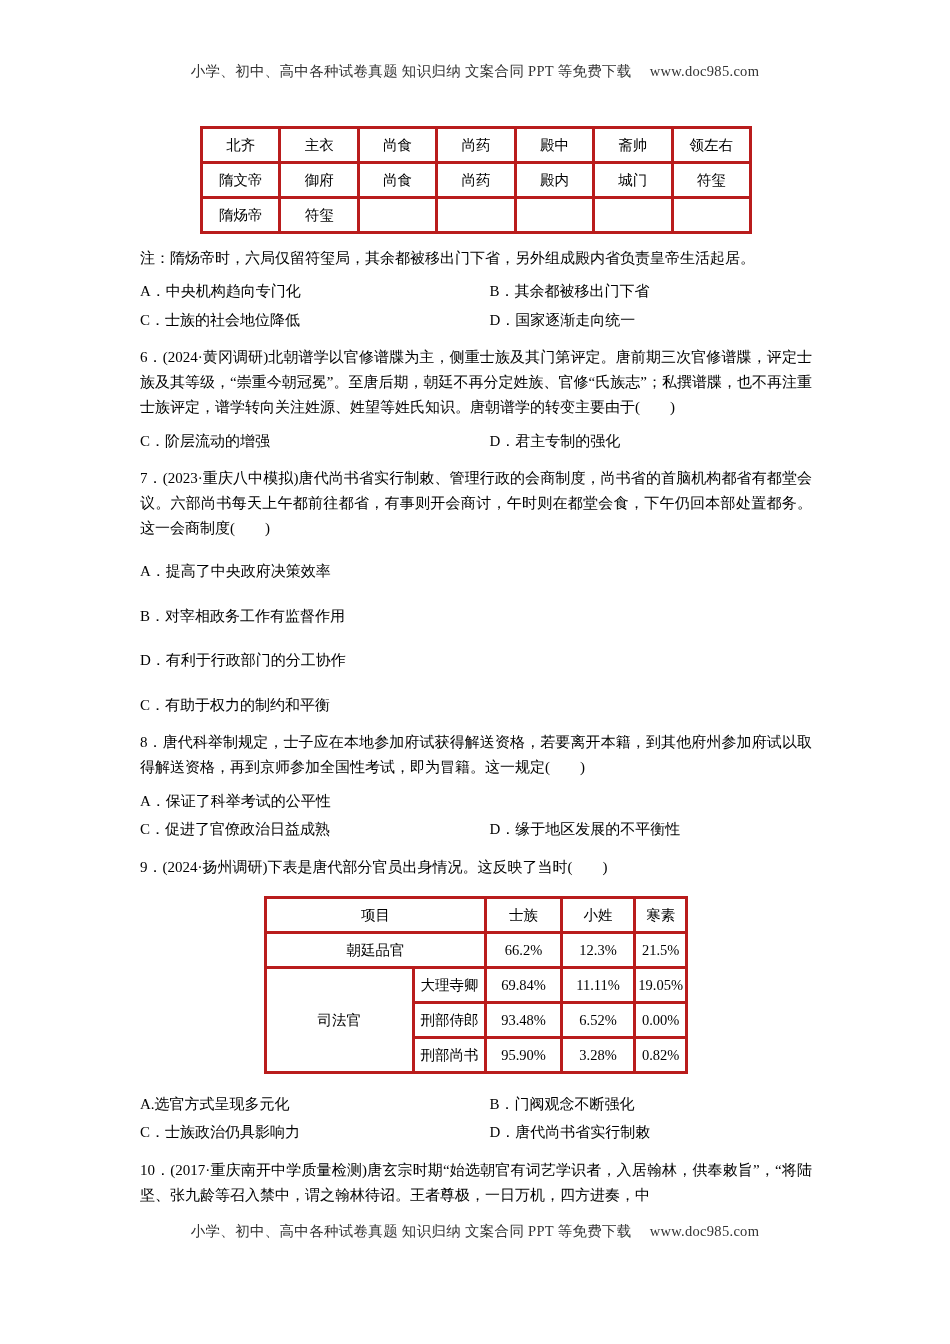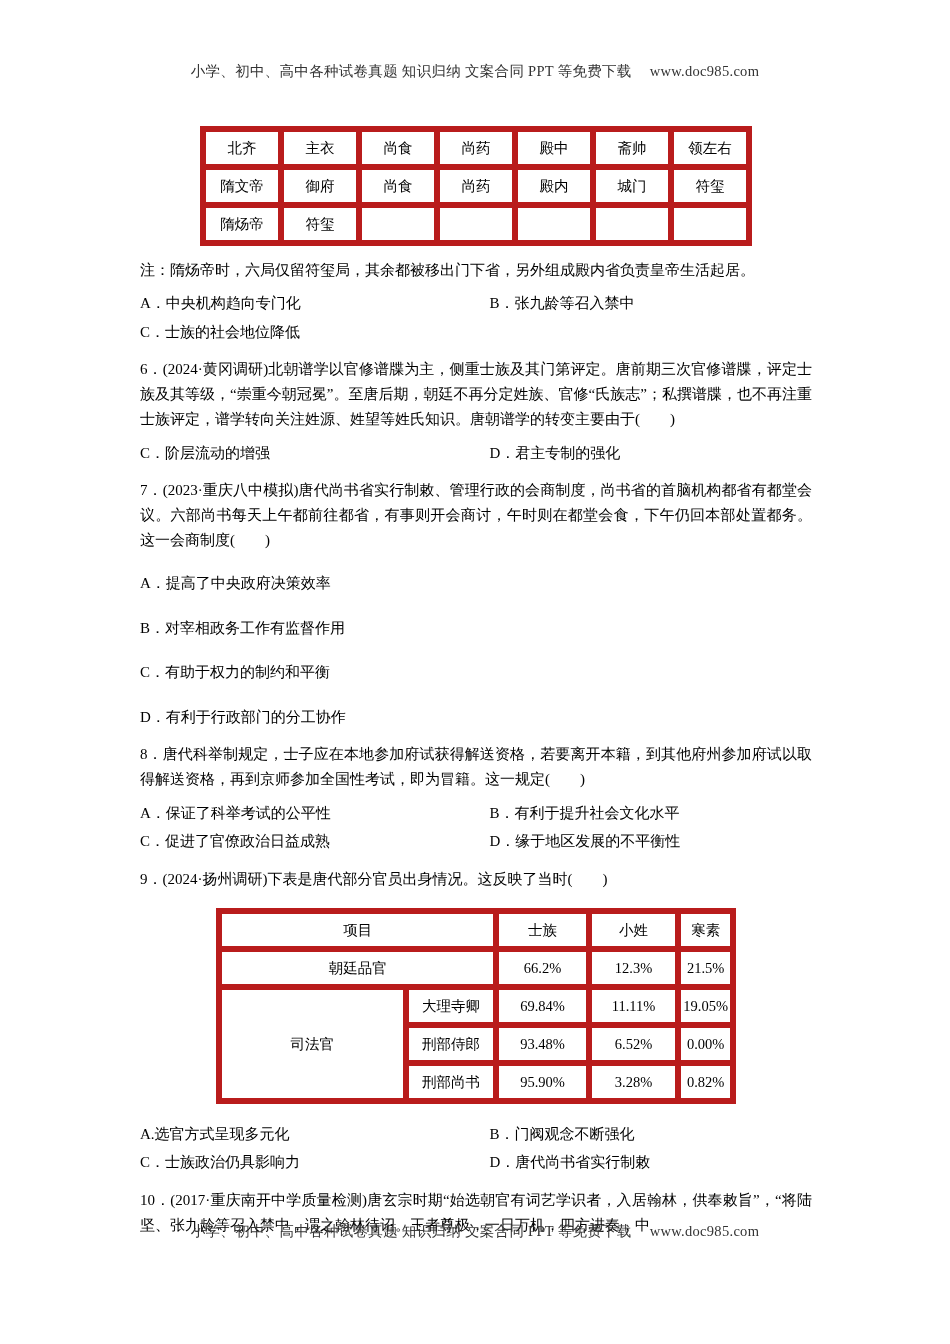--- a/index.html
+++ b/index.html
@@ -54,21 +54,21 @@
     width: 672px;
   }
 
   
   table.grid {
     border-collapse: collapse;
     font-size: 14.5px;
     line-height: 1;
   }
   table.grid td {
-    border: 6px solid #b91c1c;
+    border: 3px solid #b91c1c;
     text-align: center;
     vertical-align: middle;
     padding: 6px 2px;
     height: 20px;
   }
   .tbl1 {
     margin: 0 auto;
     width: 552px;
   }
   .tbl1 td { width: 14.2857%; }
@@ -98,21 +98,21 @@
     display: inline-block;
   }
   .opt-a { width: 52%; }
   .opt-b { width: 48%; }
   .opt-list-single > div { margin-top: 16px; }
 
   .tbl2-wrap {
     margin: 12px auto 0 auto;
     width: 520px;
   }
-  .tbl2 { width: 520px; margin: 16px auto; }
+  .tbl2 { width: 424px; margin: 16px auto; }
   .tbl2 td {
     padding: 6px 4px;
     height: 22px;
     font-size: 14.5px;
   }
   .tbl2 .c-item { width: 42%; }
   .tbl2 .c-sub  { width: 20%; }
   .tbl2 .c-num  { width: 19.33%; }
 </style>
 </head>
@@ -156,48 +156,48 @@
         <td></td>
       </tr>
     </tbody>
       </table>
 
     <div class="note">注：隋炀帝时，六局仅留符玺局，其余都被移出门下省，另外组成殿内省负责皇帝生活起居。</div>
 
     <div class="opts">
       <div class="opt-row">
         <span class="opt-a">A．中央机构趋向专门化</span>
-        <span class="opt-b">B．张九龄等召入禁中</span>
+        <span class="opt-b">B．其余都被移出门下省</span>
       </div>
       <div class="opt-row">
         <span class="opt-a">C．士族的社会地位降低</span>
+        <span class="opt-b">D．国家逐渐走向统一</span>
       </div>
     </div>
 
     <div class="q">6．(2024·黄冈调研)北朝谱学以官修谱牒为主，侧重士族及其门第评定。唐前期三次官修谱牒，评定士族及其等级，“崇重今朝冠冕”。至唐后期，朝廷不再分定姓族、官修“氏族志”；私撰谱牒，也不再注重士族评定，谱学转向关注姓源、姓望等姓氏知识。唐朝谱学的转变主要由于(　　)</div>
     <div class="opts">
       <div class="opt-row">
         <span class="opt-a">C．阶层流动的增强</span>
         <span class="opt-b">D．君主专制的强化</span>
       </div>
     </div>
 
     <div class="q">7．(2023·重庆八中模拟)唐代尚书省实行制敕、管理行政的会商制度，尚书省的首脑机构都省有都堂会议。六部尚书每天上午都前往都省，有事则开会商讨，午时则在都堂会食，下午仍回本部处置都务。这一会商制度(　　)</div>
     <div class="opts opt-list-single">
       <div>A．提高了中央政府决策效率</div>
       <div>B．对宰相政务工作有监督作用</div>
+      <div>D．有利于行政部门的分工协作</div>
       <div>C．有助于权力的制约和平衡</div>
-      <div>D．有利于行政部门的分工协作</div>
     </div>
 
     <div class="q">8．唐代科举制规定，士子应在本地参加府试获得解送资格，若要离开本籍，到其他府州参加府试以取得解送资格，再到京师参加全国性考试，即为冒籍。这一规定(　　)</div>
     <div class="opts">
       <div class="opt-row">
         <span class="opt-a">A．保证了科举考试的公平性</span>
-        <span class="opt-b">B．有利于提升社会文化水平</span>
       </div>
       <div class="opt-row">
         <span class="opt-a">C．促进了官僚政治日益成熟</span>
         <span class="opt-b">D．缘于地区发展的不平衡性</span>
       </div>
     </div>
 
     <div class="q">9．(2024·扬州调研)下表是唐代部分官员出身情况。这反映了当时(　　)</div>
 
     <div class="tbl2-wrap">

